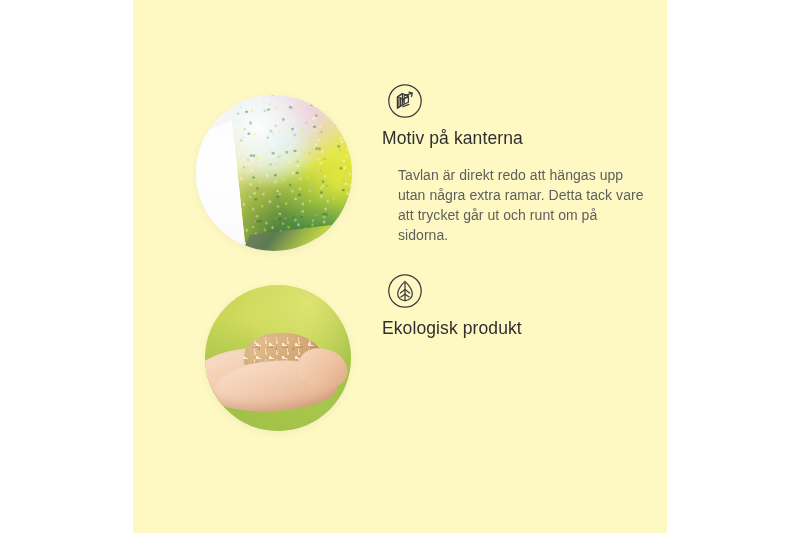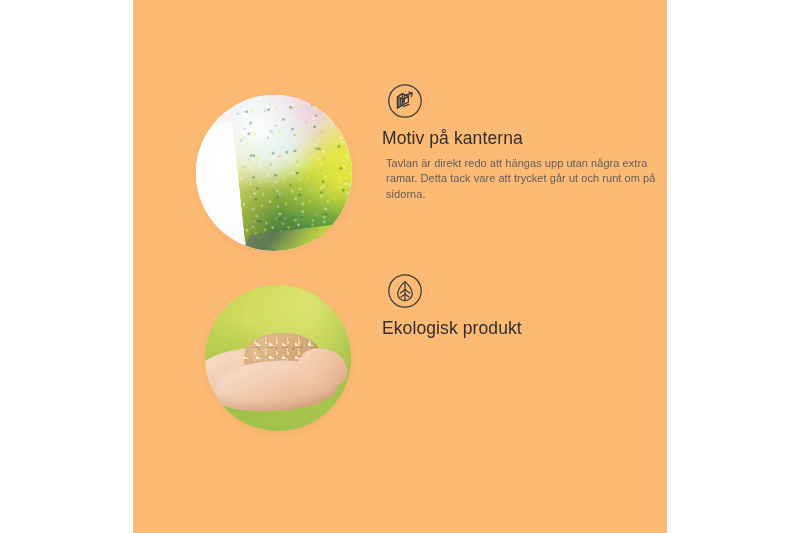--- a/index.html
+++ b/index.html
@@ -21,21 +21,21 @@
     background: #ffffff;
   }
 
   
   #panel {
     position: absolute;
     left: 133px;
     top: 0;
     width: 534px;
     height: 533px;
-    background: #fdba74;
+    background: #fef9c3;
   }
 
   
   .feature {
     position: absolute;
   }
   #feature-edges  { left: 0px;  top: 78px; width: 534px; height: 185px; }
   #feature-eco    { left: 0px;  top: 268px; width: 534px; height: 175px; }
 
   
@@ -220,23 +220,23 @@
   .feature-title {
     margin: 0 0 6px 0;
     font-family: "Liberation Sans", sans-serif;
     font-size: 17.5px;
     font-weight: 400;
     line-height: 1.25;
     color: #2f2f2f;
     letter-spacing: .1px;
   }
   .feature-desc {
-    margin: 4px;
+    margin: 16px;
     font-family: "Liberation Sans", sans-serif;
-    font-size: 11px;
+    font-size: 14px;
     font-weight: 400;
     line-height: 1.42;
     color: #5e5e5e;
     letter-spacing: .05px;
   }
 </style>
 </head>
 <body>
 
 <div id="stage">

